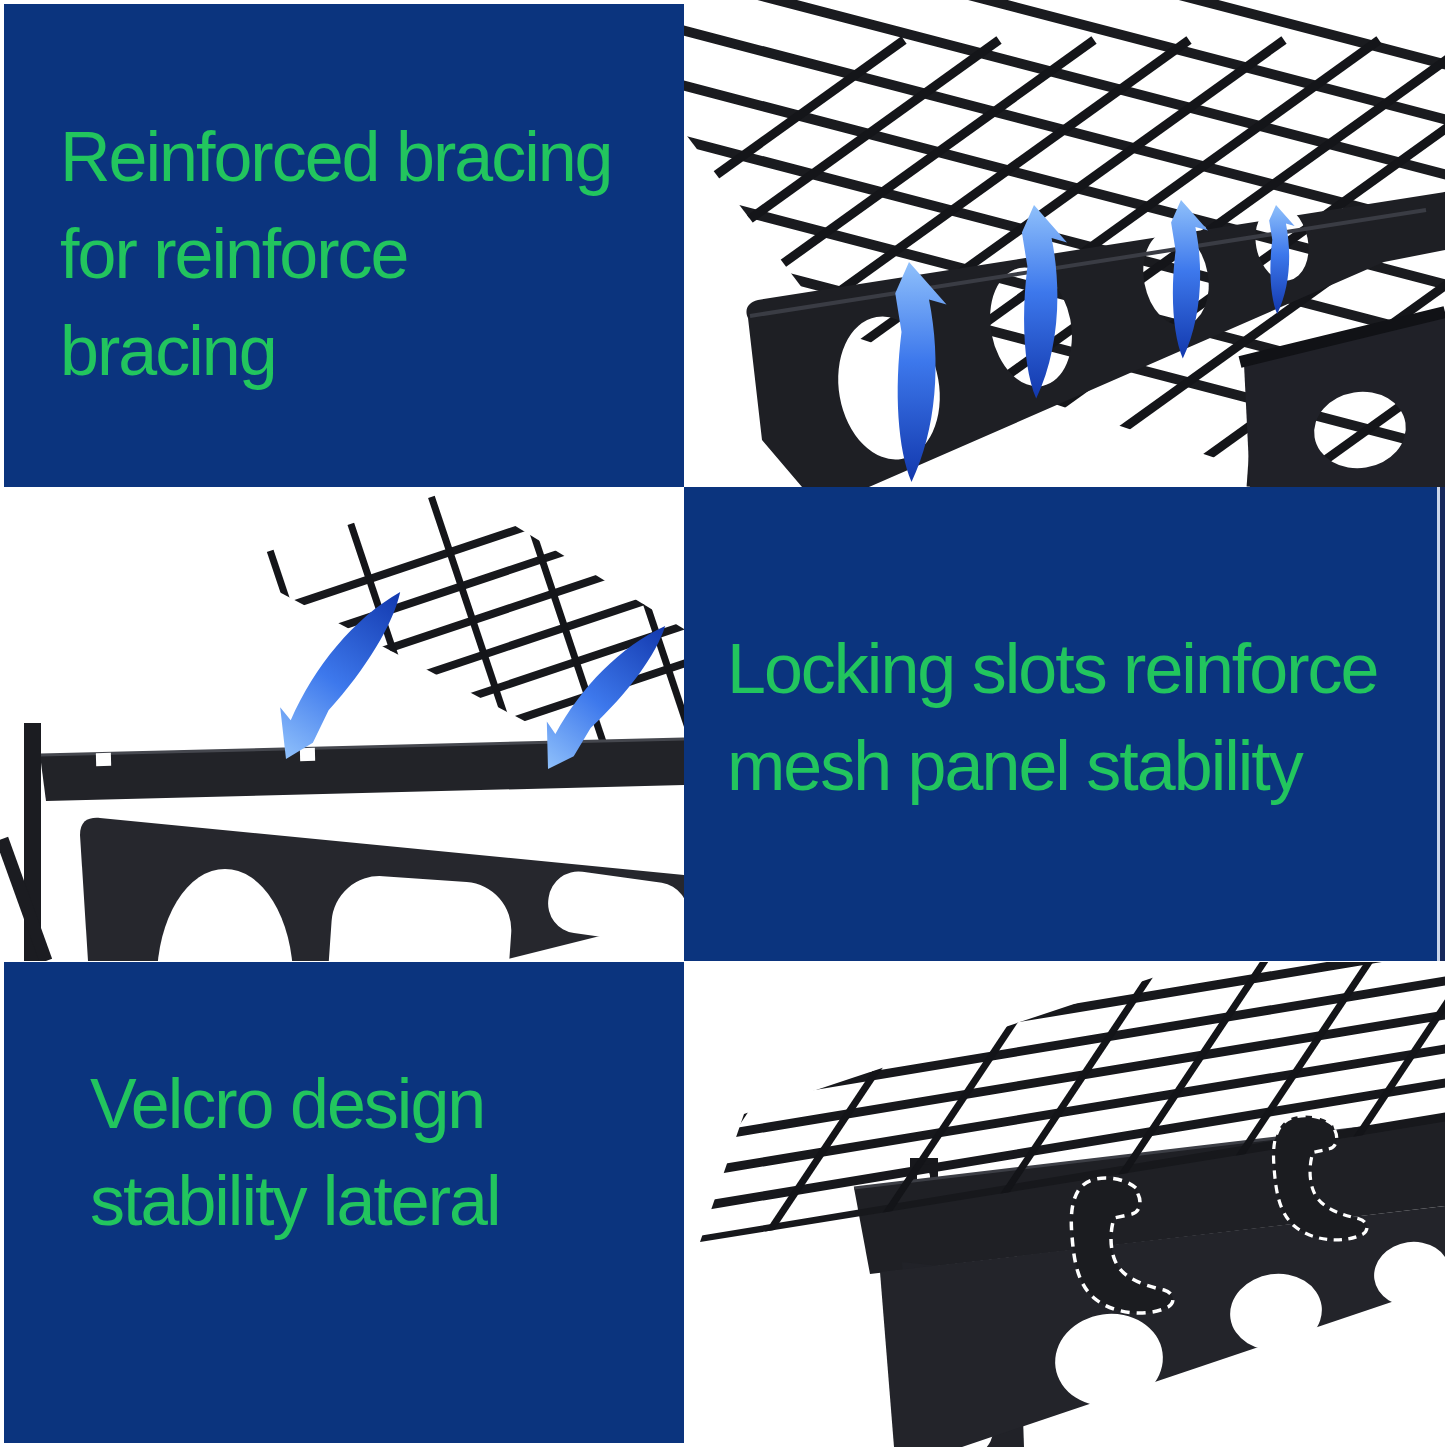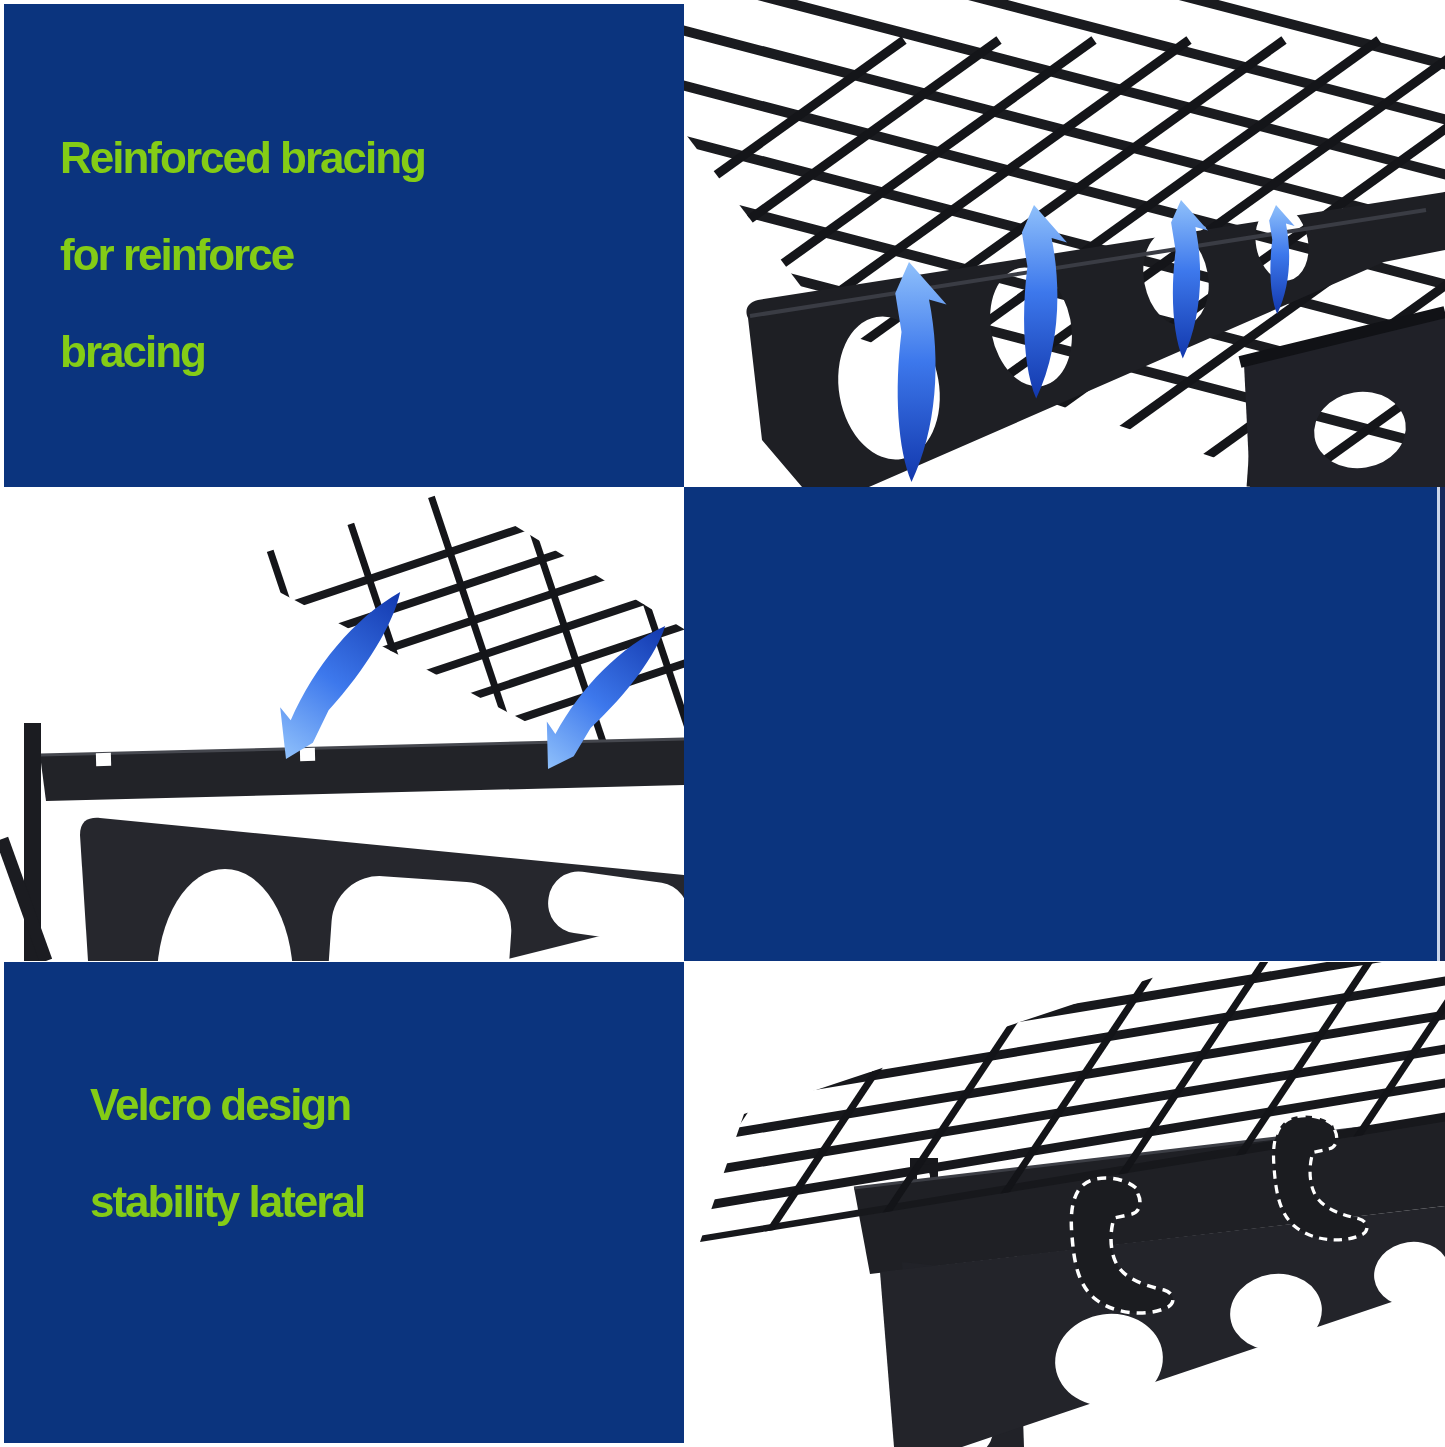--- a/index.html
+++ b/index.html
@@ -7,23 +7,23 @@
     position:relative;
     width:1445px;height:1447px;
     background:#ffffff;
     overflow:hidden;
     font-family:"Liberation Sans", sans-serif;
   }
   .panel{position:absolute;overflow:hidden;}
   .panel.blue{background:#0b347e;}
   .caption{
     position:absolute;
-    color:#84cc16;
-    font-size:44px;
-    font-weight:700;
+    color:#22c55e;
+    font-size:70px;
+    font-weight:400;
     letter-spacing:-2px;
     line-height:97px;
     white-space:nowrap;
   }
   
   .tl{left:4px;top:4px;width:680px;height:483px;}
   .tr{left:684px;top:0;width:761px;height:487px;background:#fff;}
   .ml{left:0;top:487px;width:684px;height:474px;background:#fff;}
   .mr{left:684px;top:487px;width:753px;height:474px;}
   .mr-light-edge{position:absolute;left:1437px;top:487px;width:3px;height:474px;background:#ccd6e9;}
@@ -164,20 +164,22 @@
       <rect x="24" y="236" width="17" height="238" fill="#1b1c21"></rect>
       <line x1="2" y1="352" x2="46" y2="474" stroke="#1b1c21" stroke-width="13"></line>
 
       <use href="#arrow-up" fill="url(#agrad)" transform="translate(286,272) rotate(-145) scale(1.15)"></use>
       <use href="#arrow-up" fill="url(#agrad)" transform="translate(548,282) rotate(-140) scale(1.05)"></use>
     </svg>
   </section>
 
   <section class="panel blue mr">
     <div class="caption cap-mr">
+      <div>Locking slots reinforce</div>
+      <div>mesh panel stability</div>
     </div>
   </section>
   <div class="mr-light-edge"></div>
   <div class="mr-dark-edge"></div>
 
   <section class="panel blue bl">
     <div class="caption cap-bl">
       <div>Velcro design</div>
       <div>stability lateral</div>
     </div>

